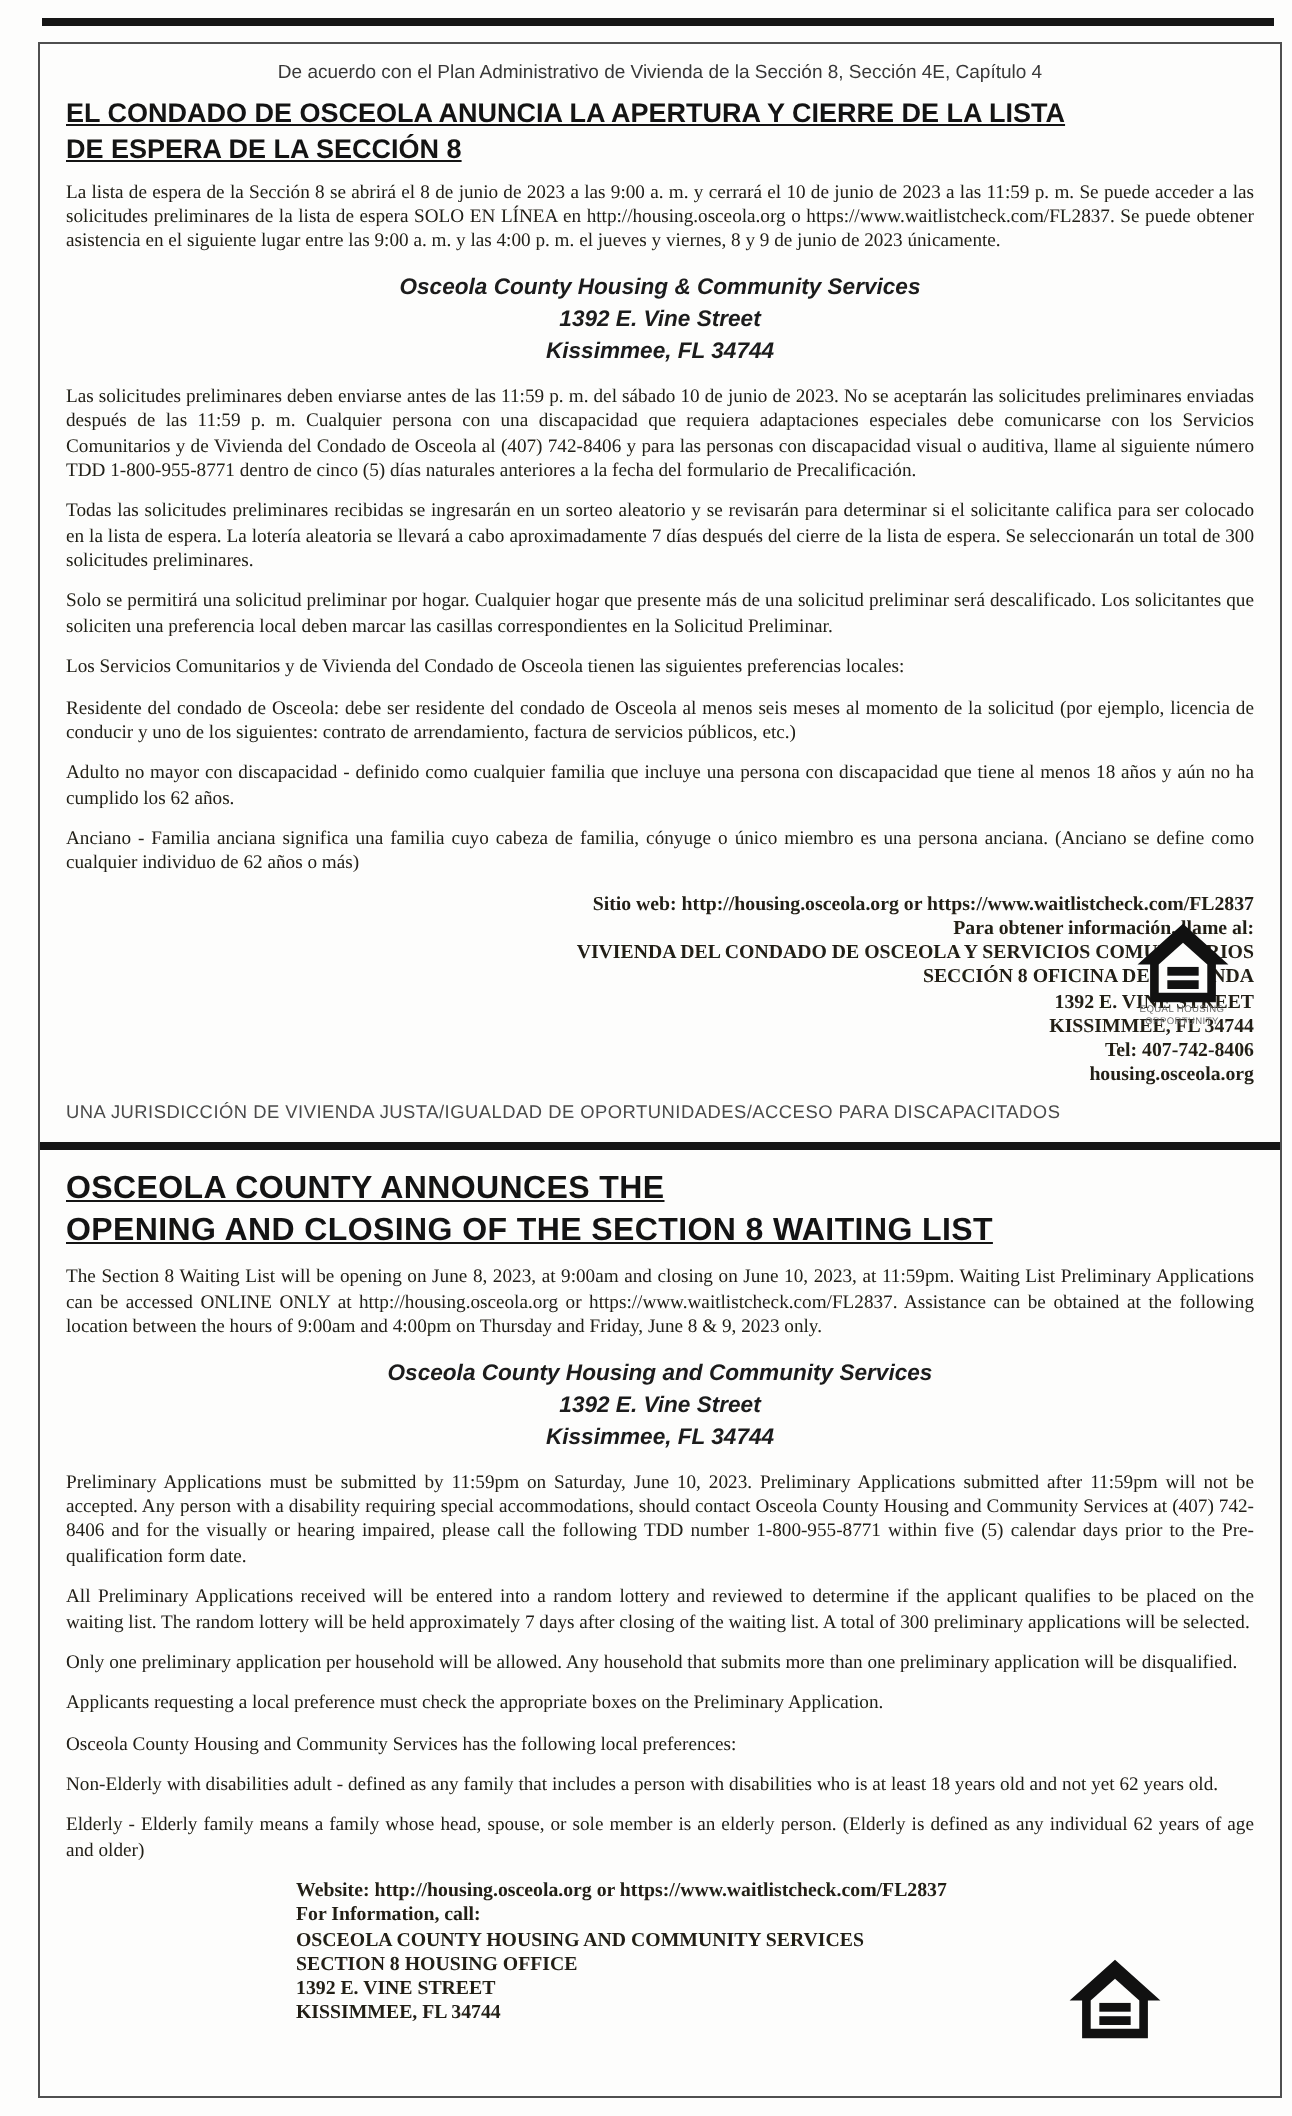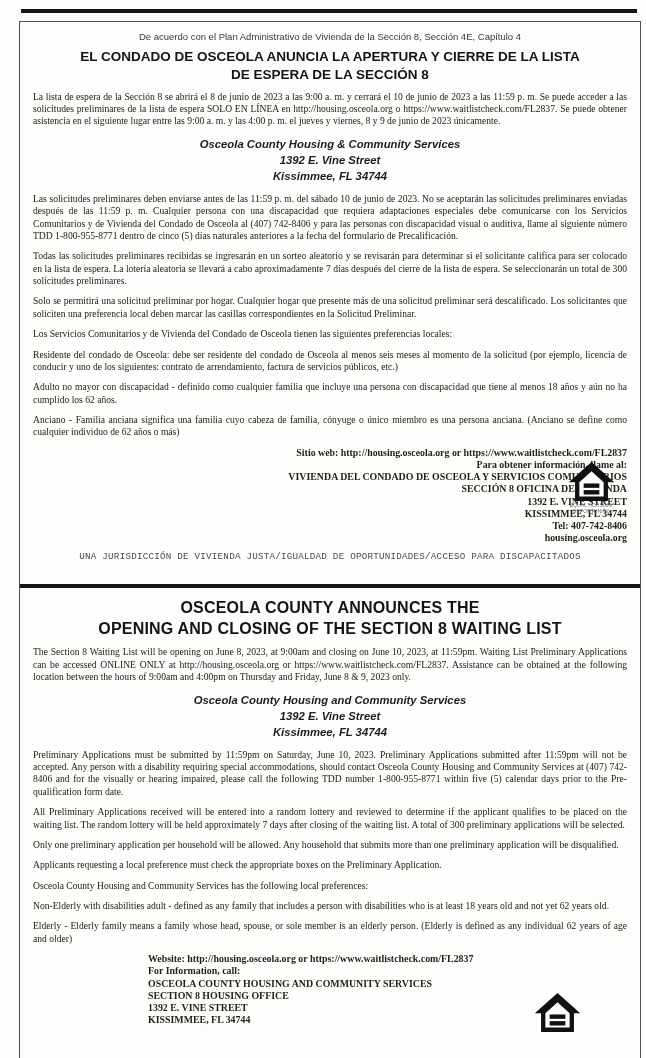--- a/index.html
+++ b/index.html
@@ -2,49 +2,49 @@
 <html><head>
 <meta charset="utf-8">
 <style>
   html,body{margin:0;padding:0;background:#ffffff;}
   .page{
     width:646px;height:1058px;box-sizing:border-box;background:#fdfdfc;
     font-family:"Liberation Serif",serif;color:#1e1e1e;overflow:hidden;position:relative;
   }
   .top-rule{height:4px;background:#161616;margin:9px 9px 8px 21px;}
   .outer{margin:0 5px 0 19px;border:1px solid #4f4f4f;background:#fdfdfc;}
-  .notice{padding:6px 13px 16px 13px;}
+  .notice{padding:6px 13px 4px 13px;}
   .caption{
     font-family:"Liberation Sans",sans-serif;font-size:9.5px;color:#383838;
     text-align:center;margin:3px 0 6px 0;
   }
   .title{
     font-family:"Liberation Sans",sans-serif;font-weight:bold;color:#141414;
-    text-align:center;margin:0 0 7px 0;
+    margin:0 0 7px 0;text-decoration:underline;
   }
   .title span{display:block;}
   .title.es{font-size:13.5px;line-height:1.32;}
   .title.en{font-size:16px;line-height:1.3;letter-spacing:.2px;margin-top:4px;}
   .body{font-size:9.6px;line-height:1.29;text-align:justify;margin:0 0 8px 0;color:#222018;}
   .address{
     font-family:"Liberation Sans",sans-serif;font-weight:bold;font-size:11.3px;
     line-height:1.42;text-align:center;color:#1c1c1c;margin:2px 0 9px 0;font-style:italic;
   }
   .contact-row{position:relative;margin:2px 0 4px 0;min-height:100px;}
   .contact{font-weight:bold;font-size:9.9px;line-height:1.23;color:#221f16;}
   .contact.center{text-align:right;}
   .contact.left{text-align:left;padding-left:115px;}
   .eho{position:absolute;width:56px;text-align:center;font-family:"Liberation Sans",sans-serif;}
   .eho.es-pos{right:8px;top:13px;}
   .eho.en-pos{right:42px;top:38px;}
   .eho svg{display:block;margin:0 auto;width:47px;height:43px;}
   .eho .cap{font-size:4.8px;line-height:1.2;color:#6a6a6a;letter-spacing:.2px;white-space:nowrap;}
   .foot{
-    font-family:Liberation Mono, monospace;font-size:9.2px;color:#4a4a4a;
-    text-align:center;letter-spacing:.25px;margin:4px 0 6px 0;
+    font-family:Liberation Sans, sans-serif;font-size:9.2px;color:#4a4a4a;
+    text-align:left;letter-spacing:.25px;margin:4px 0 6px 0;
   }
   .divider{height:4px;background:#161616;}
 </style>
 </head>
 <body>
 
 <div class="page">
   <div class="top-rule"></div>
 
   <div class="outer">

